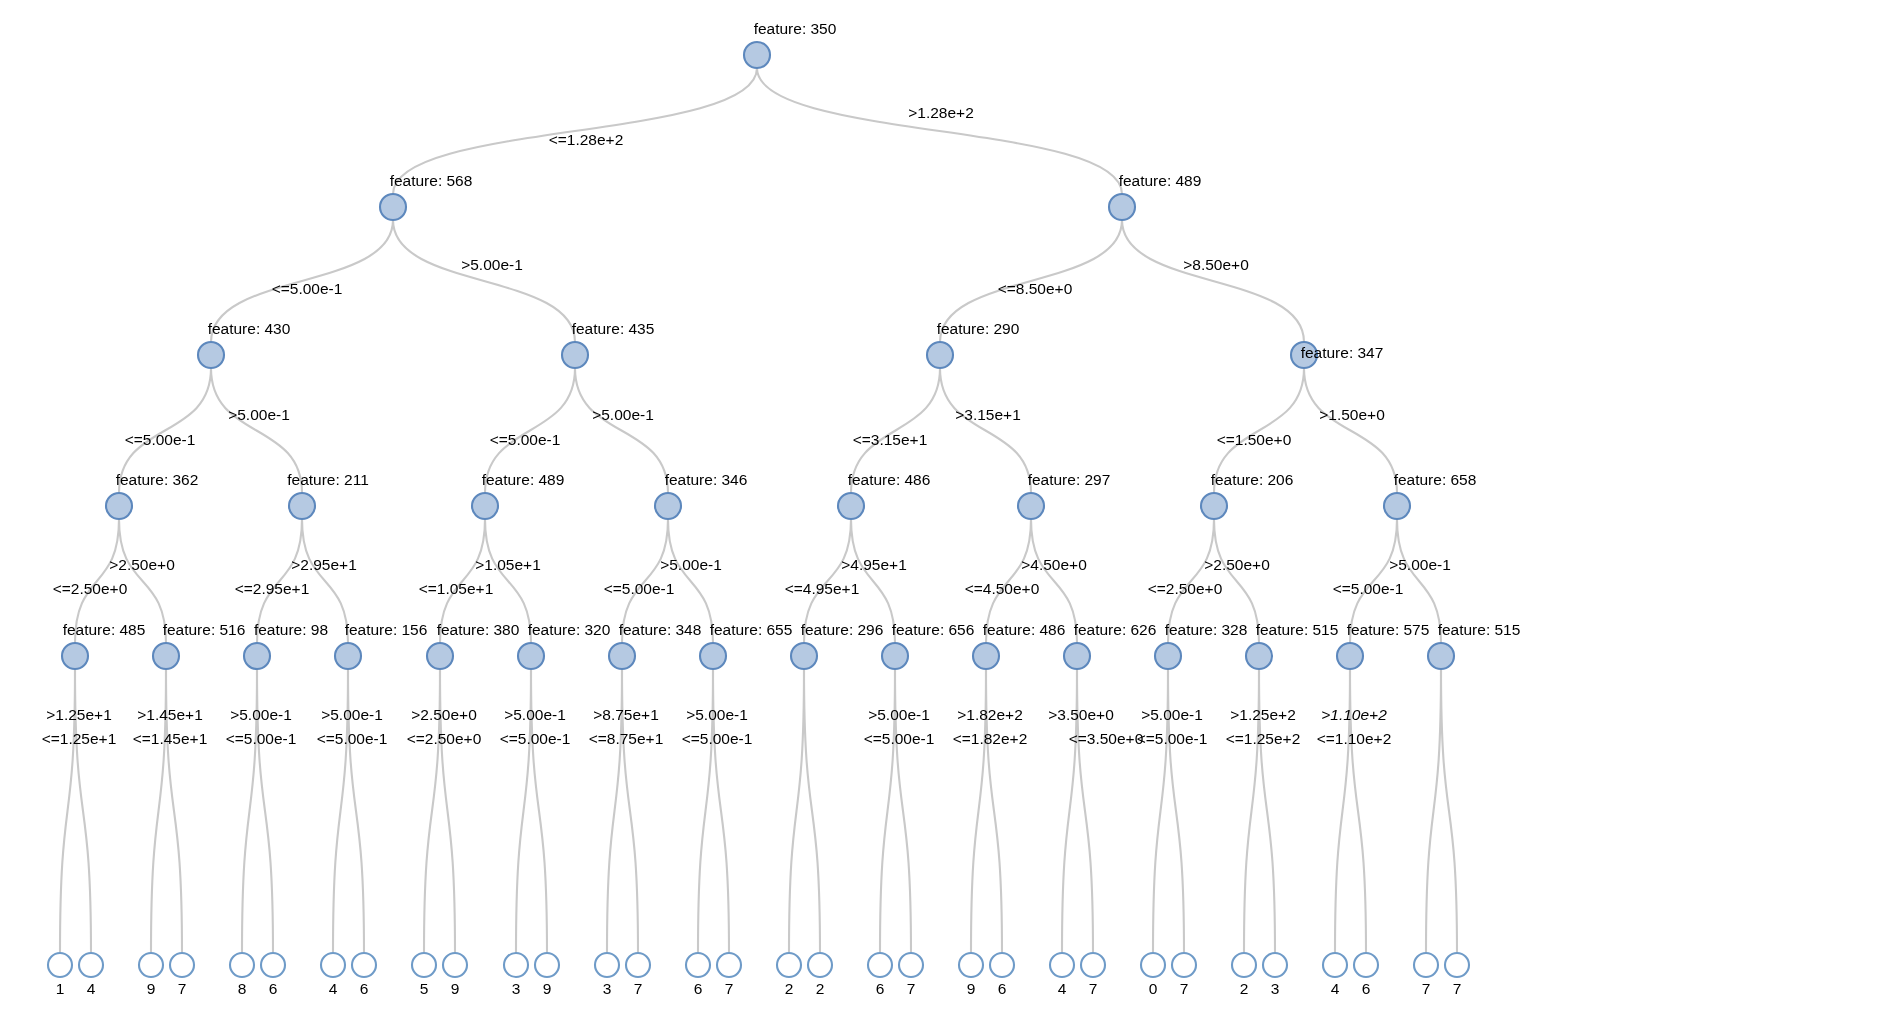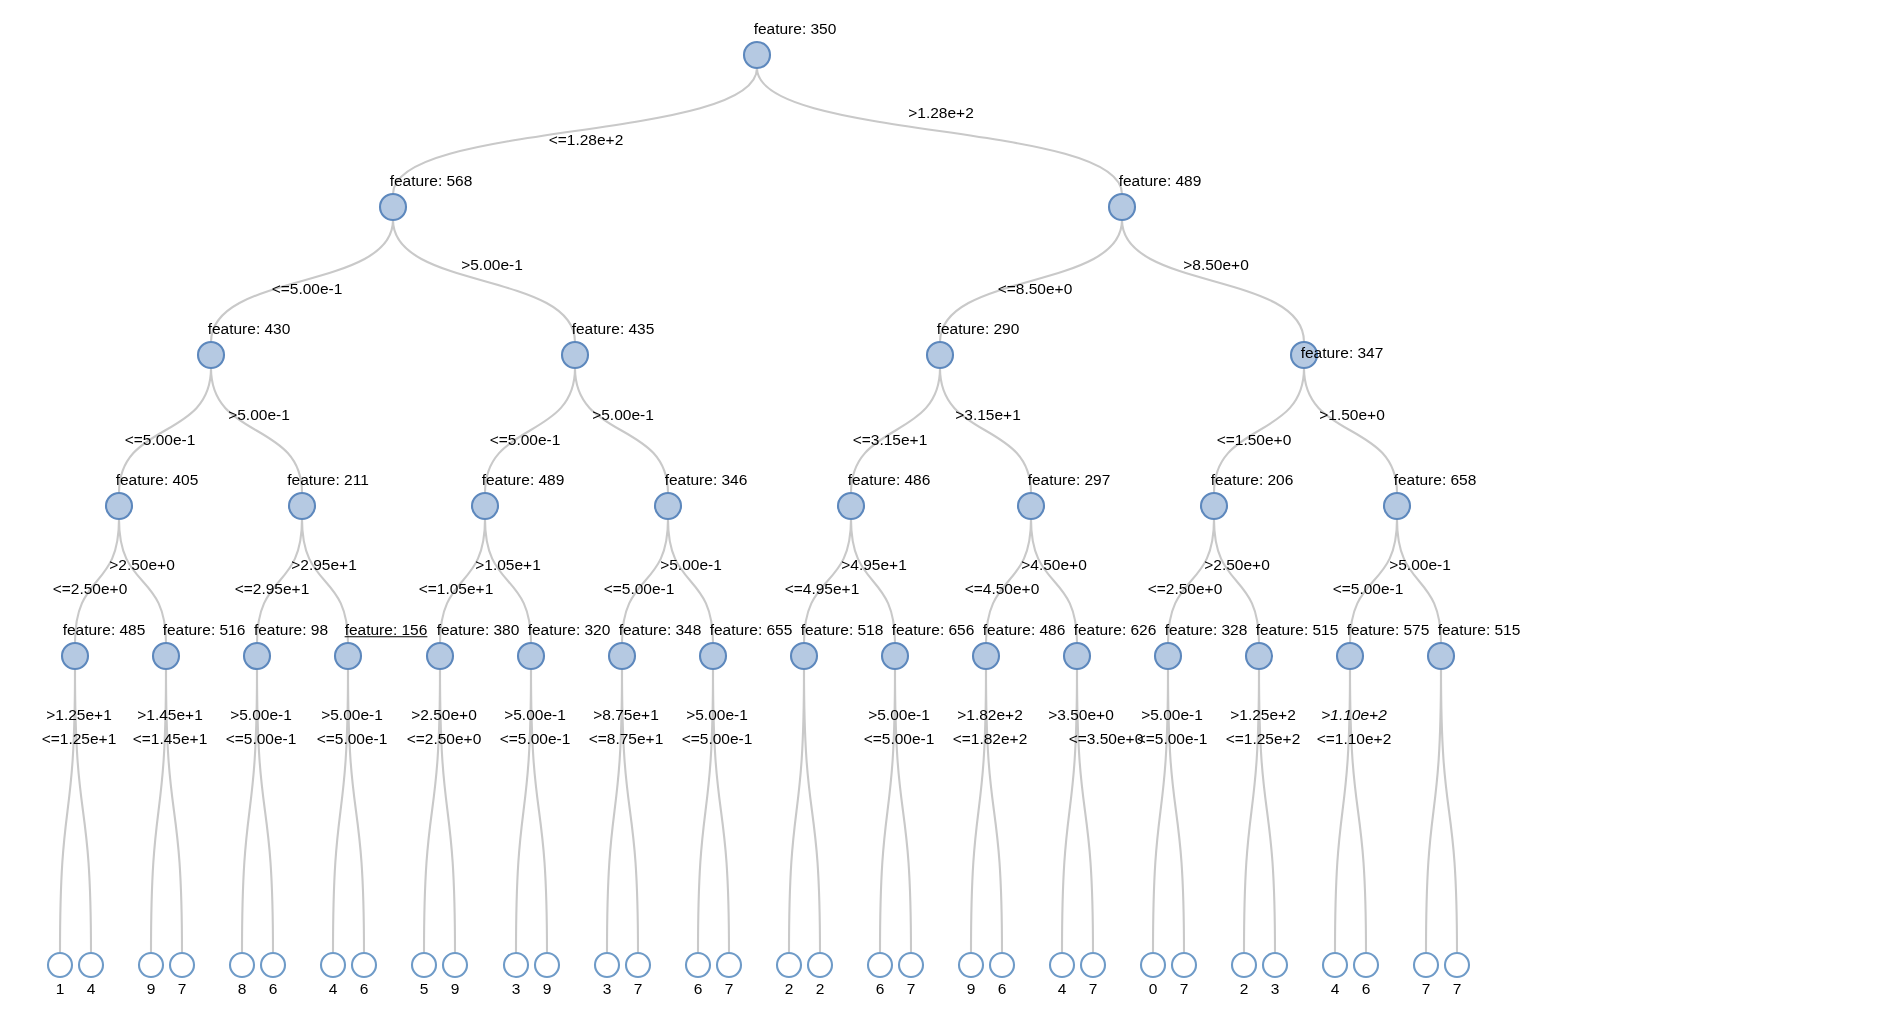--- a/index.html
+++ b/index.html
@@ -190,37 +190,37 @@
       </g>
   </svg>
   <div id="labels-layer">
       <div class="lbl lbl-feature" style="left: 795px; top: 29px;">feature: 350</div>
       <div class="lbl lbl-feature" style="left: 431px; top: 181px;">feature: 568</div>
       <div class="lbl lbl-feature" style="left: 1160px; top: 181px;">feature: 489</div>
       <div class="lbl lbl-feature" style="left: 249px; top: 329px;">feature: 430</div>
       <div class="lbl lbl-feature" style="left: 613px; top: 329px;">feature: 435</div>
       <div class="lbl lbl-feature" style="left: 978px; top: 329px;">feature: 290</div>
       <div class="lbl lbl-feature" style="left: 1342px; top: 329px; margin-top: 24px;">feature: 347</div>
-      <div class="lbl lbl-feature" style="left: 157px; top: 480px;">feature: 405</div>
+      <div class="lbl lbl-feature" style="left: 157px; top: 480px;">feature: 362</div>
       <div class="lbl lbl-feature" style="left: 328px; top: 480px;">feature: 211</div>
       <div class="lbl lbl-feature" style="left: 523px; top: 480px;">feature: 489</div>
       <div class="lbl lbl-feature" style="left: 706px; top: 480px;">feature: 346</div>
       <div class="lbl lbl-feature" style="left: 889px; top: 480px;">feature: 486</div>
       <div class="lbl lbl-feature" style="left: 1069px; top: 480px;">feature: 297</div>
       <div class="lbl lbl-feature" style="left: 1252px; top: 480px;">feature: 206</div>
       <div class="lbl lbl-feature" style="left: 1435px; top: 480px;">feature: 658</div>
       <div class="lbl lbl-feature" style="left: 104px; top: 630px;">feature: 485</div>
       <div class="lbl lbl-feature" style="left: 204px; top: 630px;">feature: 516</div>
       <div class="lbl lbl-feature" style="left: 291px; top: 630px;">feature: 98</div>
-      <div class="lbl lbl-feature" style="left: 386px; top: 630px; text-decoration: underline;">feature: 156</div>
+      <div class="lbl lbl-feature" style="left: 386px; top: 630px;">feature: 156</div>
       <div class="lbl lbl-feature" style="left: 478px; top: 630px;">feature: 380</div>
       <div class="lbl lbl-feature" style="left: 569px; top: 630px;">feature: 320</div>
       <div class="lbl lbl-feature" style="left: 660px; top: 630px;">feature: 348</div>
       <div class="lbl lbl-feature" style="left: 751px; top: 630px;">feature: 655</div>
-      <div class="lbl lbl-feature" style="left: 842px; top: 630px;">feature: 518</div>
+      <div class="lbl lbl-feature" style="left: 842px; top: 630px;">feature: 296</div>
       <div class="lbl lbl-feature" style="left: 933px; top: 630px;">feature: 656</div>
       <div class="lbl lbl-feature" style="left: 1024px; top: 630px;">feature: 486</div>
       <div class="lbl lbl-feature" style="left: 1115px; top: 630px;">feature: 626</div>
       <div class="lbl lbl-feature" style="left: 1206px; top: 630px;">feature: 328</div>
       <div class="lbl lbl-feature" style="left: 1297px; top: 630px;">feature: 515</div>
       <div class="lbl lbl-feature" style="left: 1388px; top: 630px;">feature: 575</div>
       <div class="lbl lbl-feature" style="left: 1479px; top: 630px;">feature: 515</div>
       <div class="lbl lbl-leaf" style="left: 60px; top: 989px;">1</div>
       <div class="lbl lbl-leaf" style="left: 91px; top: 989px;">4</div>
       <div class="lbl lbl-leaf" style="left: 151px; top: 989px;">9</div>

